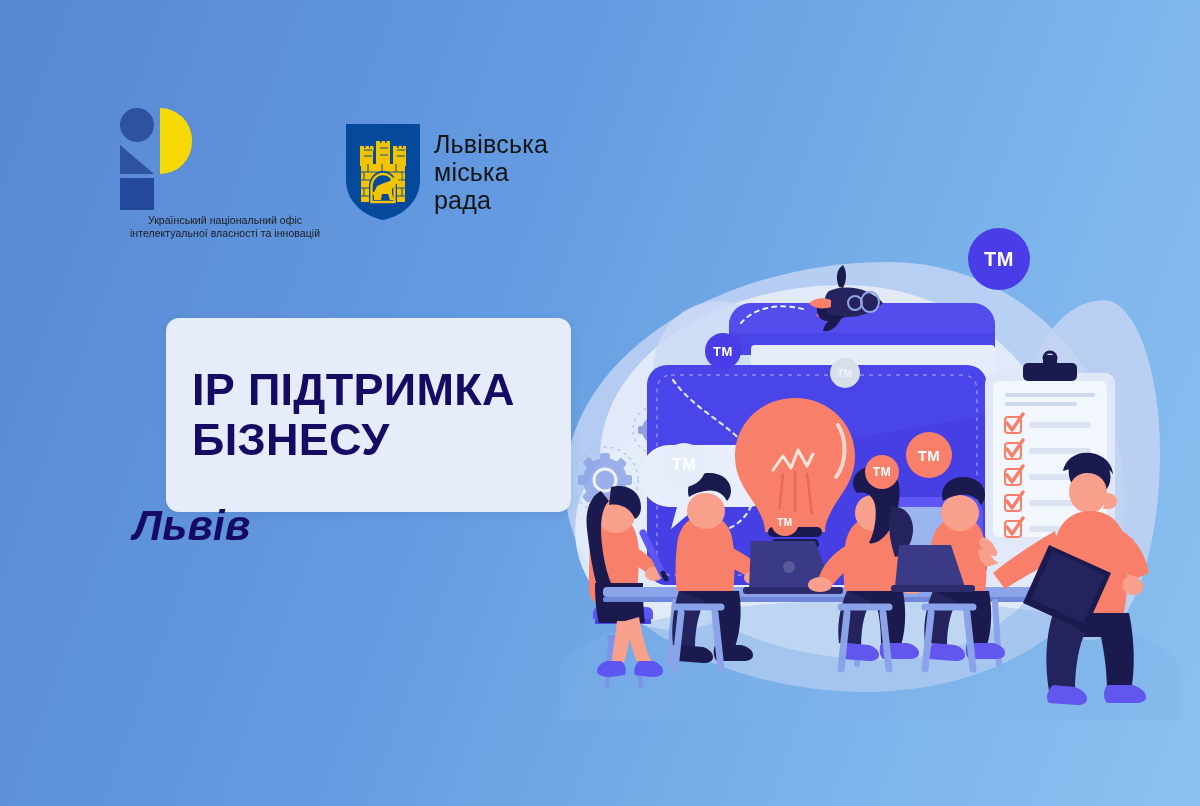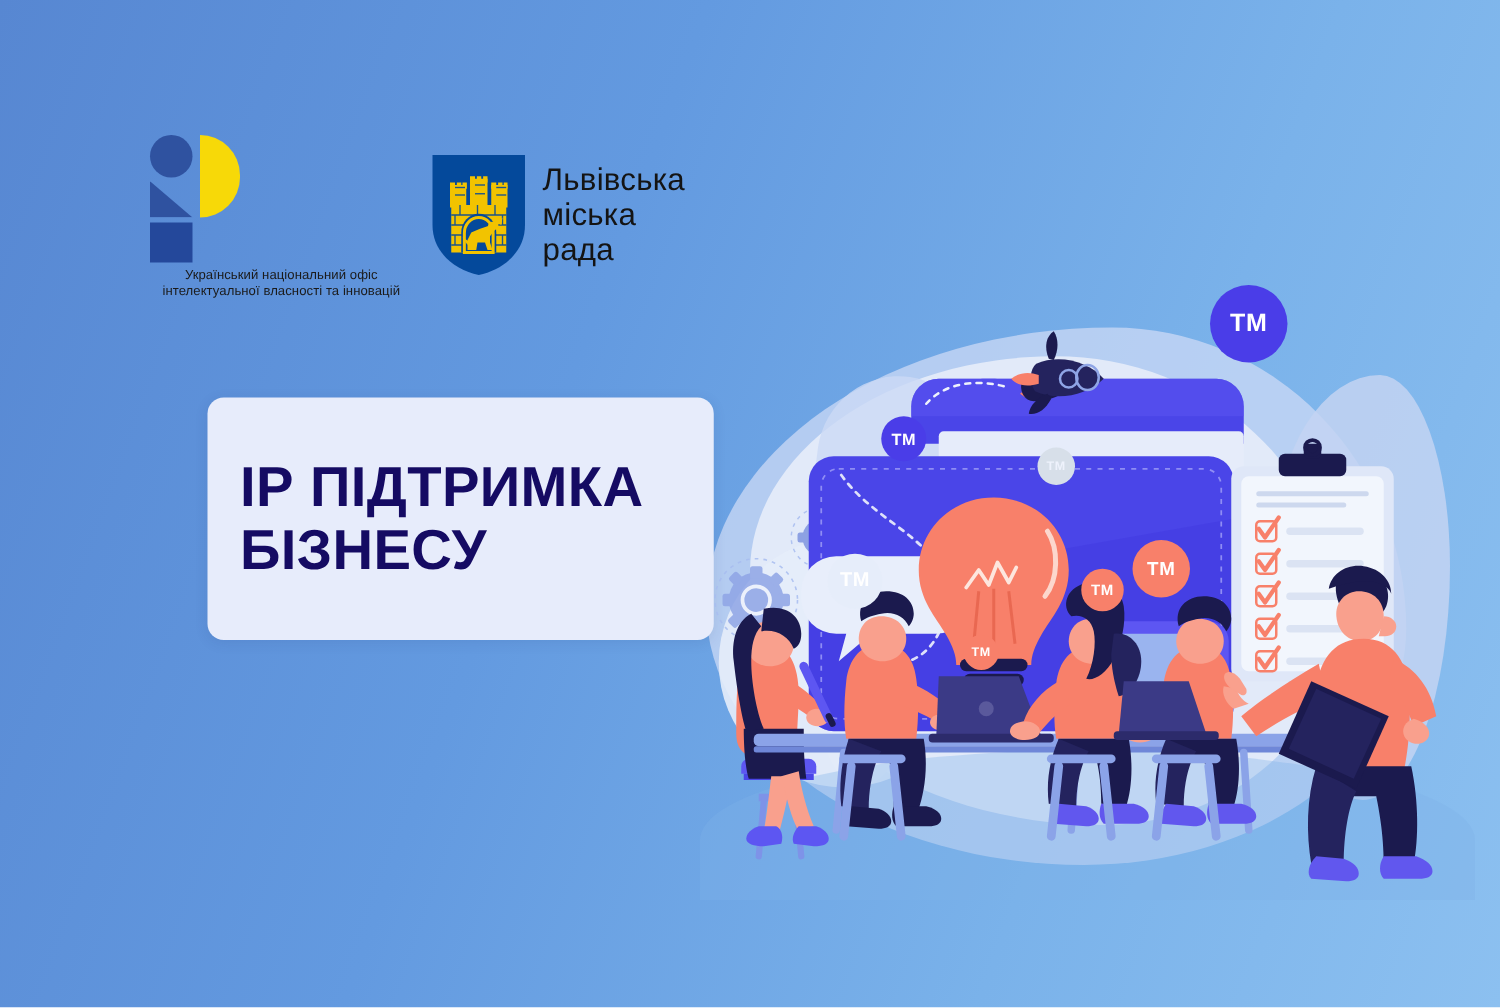--- a/index.html
+++ b/index.html
@@ -289,20 +289,21 @@
 міська
 рада</div>
     </div>
   </div>
 
   <div class="title-card">
     <h1 class="title-text">ІР ПІДТРИМКА
 БІЗНЕСУ</h1>
   </div>
 
+  <div class="city">Львів</div>
 
   <div id="illus">
     <svg viewBox="0 0 625 480">
       <defs>
         <clipPath id="caseClip">
           <path d="M112 150 h300 a20 20 0 0 1 20 20 v180 a20 20 0 0 1 -20 20 h-300 a20 20 0 0 1 -20 -20 v-180 a20 20 0 0 1 20 -20 z"></path>
         </clipPath>
       </defs>
 
       <g opacity=".85">

